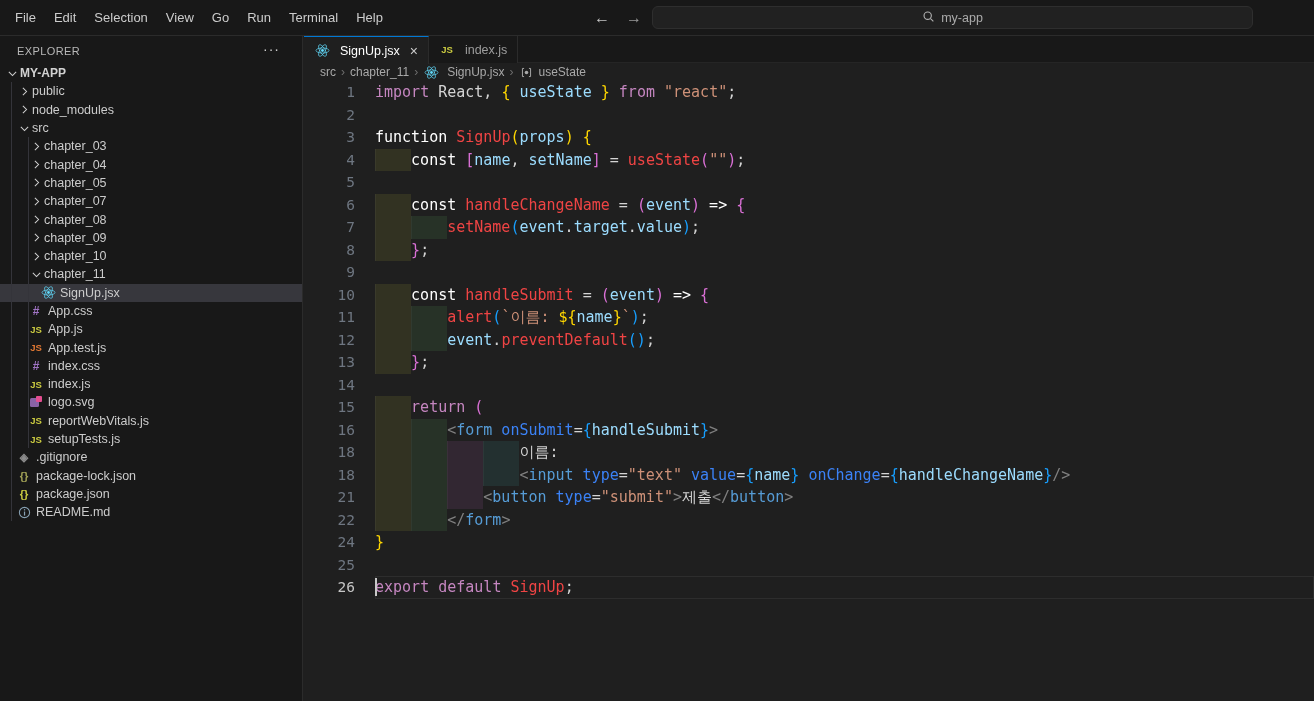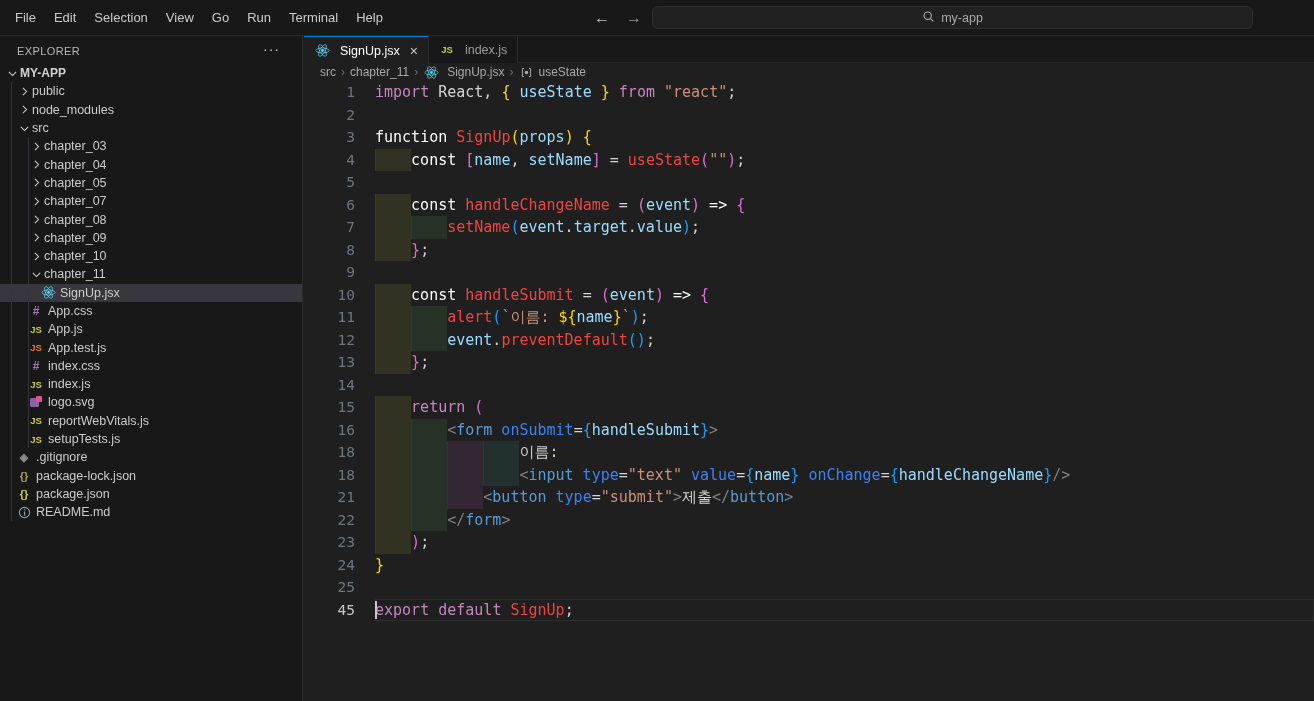--- a/index.html
+++ b/index.html
@@ -437,29 +437,25 @@
       </div>
       <div class="code-row">
         <div class="ln">21</div>
         <div class="lc"><div class="iblock ib-0" style="left: 0px;"></div><div class="iblock ib-1" style="left: 36.1px;"></div><div class="iblock ib-2" style="left: 72.2px;"></div><span class="codetext" style="margin-left: 108.3px;"><span class="t-ang">&lt;</span><span class="t-tag">button</span><span class="t-attr"> type</span><span class="t-txt">=</span><span class="t-str">"submit"</span><span class="t-ang">&gt;</span><span class="t-txt">제출</span><span class="t-ang">&lt;/</span><span class="t-tag">button</span><span class="t-ang">&gt;</span></span></div>
       </div>
       <div class="code-row">
         <div class="ln">22</div>
         <div class="lc"><div class="iblock ib-0" style="left: 0px;"></div><div class="iblock ib-1" style="left: 36.1px;"></div><span class="codetext" style="margin-left: 72.2px;"><span class="t-ang">&lt;/</span><span class="t-tag">form</span><span class="t-ang">&gt;</span></span></div>
       </div>
       <div class="code-row">
-        <div class="ln">23</div>
-        <div class="lc"><div class="iblock ib-0" style="left: 0px;"></div><span class="codetext" style="margin-left: 36.1px;"><span class="t-b2">)</span><span class="t-txt">;</span></span></div>
-      </div>
-      <div class="code-row">
         <div class="ln">24</div>
         <div class="lc"><span class="codetext" style="margin-left: 0px;"><span class="t-b1">}</span></span></div>
       </div>
       <div class="code-row">
         <div class="ln">25</div>
         <div class="lc"><span class="codetext" style="margin-left: 0px;"></span></div>
       </div>
       <div class="code-row">
-        <div class="ln active">45</div>
+        <div class="ln active">26</div>
         <div class="lc current"><span class="cursor" style="left: 0px;"></span><span class="codetext" style="margin-left: 0px;"><span class="t-ctrl">export default </span><span class="t-fn">SignUp</span><span class="t-txt">;</span></span></div>
       </div>
     </div>
 </div>
 
 </body></html>

